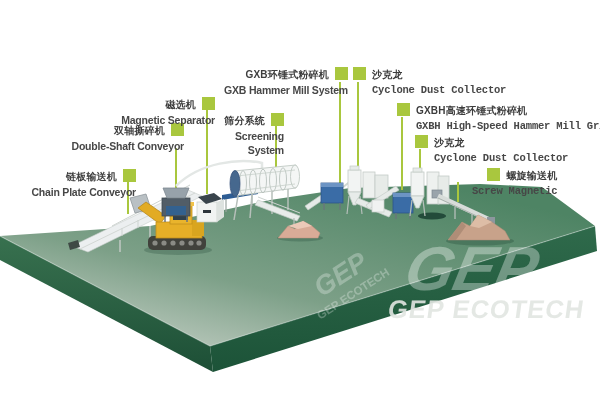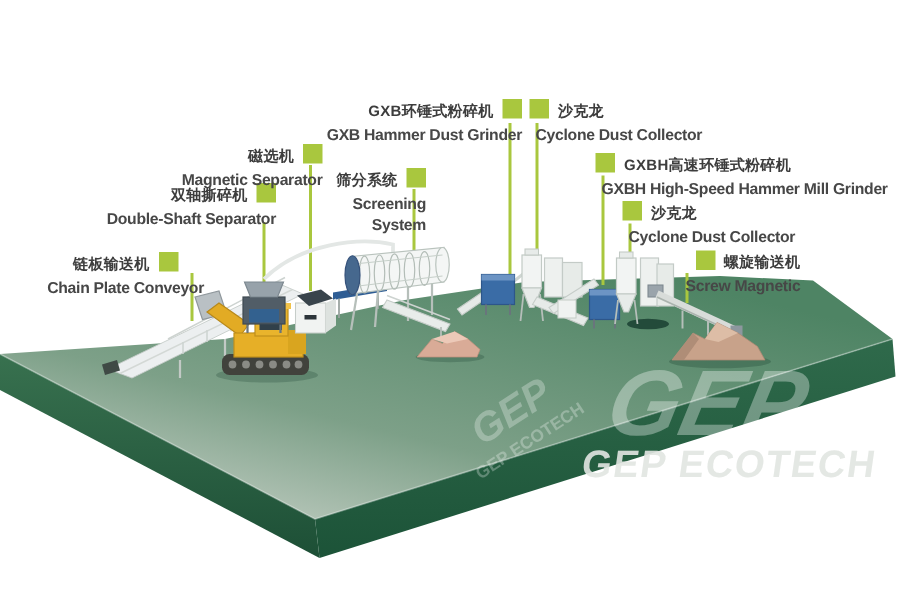--- a/index.html
+++ b/index.html
@@ -9,21 +9,21 @@
   }
   .scene{position:absolute;left:0;top:0;}
   
   .lbl{position:absolute;color:#3d3d3d;white-space:nowrap;line-height:14px;}
   .lbl .zh{font-size:10px;font-weight:bold;letter-spacing:0.2px;}
   .lbl .en{font-size:10.5px;font-weight:600;color:#474747;letter-spacing:-0.2px;margin-top:1px;}
   .lbl.ra{text-align:right;}
   .mk{display:inline-block;width:13px;height:13px;background:#a9c73e;vertical-align:-2px;}
   .lbl.ra .mk{margin-left:6px;}
   .lbl.la .mk{margin-right:6px;}
-  .lbl.la .en{margin-left:4px;}
+  .lbl.la .en{margin-left:19px;font-family:Liberation Mono, monospace;}
   .lbl-screening .en{white-space:normal;display:inline-block;width:68px;}
 </style>
 </head>
 <body>
 
 <div class="stage">
 
   <svg class="scene" width="600" height="400" viewBox="0 0 600 400">
     <defs>
       <linearGradient id="gTop" x1="10%" y1="95%" x2="85%" y2="10%">
@@ -192,43 +192,43 @@
       <polygon points="288,226 303,221 312,226 298,229" fill="#ecc9b8"></polygon>
     </g>
     <g>
       <ellipse cx="480" cy="241" rx="34" ry="4.5" fill="rgba(15,50,35,0.25)"></ellipse>
       <path d="M448,240 L462,222 470,226 478,215 492,222 505,231 510,240 Z" fill="#c8a28a" stroke="#ad8a74" stroke-width="0.5"></path>
       <polygon points="470,226 478,215 492,222 479,228" fill="#ddbda6"></polygon>
       <polygon points="448,240 462,222 466,226 456,240" fill="#af8d77"></polygon>
     </g>
   </svg>
 
-  <div class="lbl ra" style="right:464px;top:168px;text-align:center;">
+  <div class="lbl ra" style="right:464px;top:168px;">
     <div><span class="zh">链板输送机</span><span class="mk"></span></div>
     <div class="en">Chain Plate Conveyor</div>
   </div>
 
   <div class="lbl ra" style="right:416px;top:122px;">
     <div><span class="zh">双轴撕碎机</span><span class="mk"></span></div>
-    <div class="en">Double-Shaft Separator</div>
+    <div class="en">Double-Shaft Conveyor</div>
   </div>
 
   <div class="lbl ra" style="right:385px;top:96px;">
     <div><span class="zh">磁选机</span><span class="mk"></span></div>
     <div class="en">Magnetic Separator</div>
   </div>
 
   <div class="lbl ra lbl-screening" style="right:316px;top:112px;">
     <div><span class="zh">筛分系统</span><span class="mk"></span></div>
     <div class="en">Screening System</div>
   </div>
 
   <div class="lbl ra" style="right:252px;top:66px;">
     <div><span class="zh">GXB环锤式粉碎机</span><span class="mk"></span></div>
-    <div class="en">GXB Hammer Dust Grinder</div>
+    <div class="en">GXB Hammer Mill System</div>
   </div>
 
   <div class="lbl la" style="left:353px;top:66px;">
     <div><span class="mk"></span><span class="zh">沙克龙</span></div>
     <div class="en">Cyclone Dust Collector</div>
   </div>
 
   <div class="lbl la" style="left:397px;top:102px;">
     <div><span class="mk"></span><span class="zh">GXBH高速环锤式粉碎机</span></div>
     <div class="en">GXBH High-Speed Hammer Mill Grinder</div>

